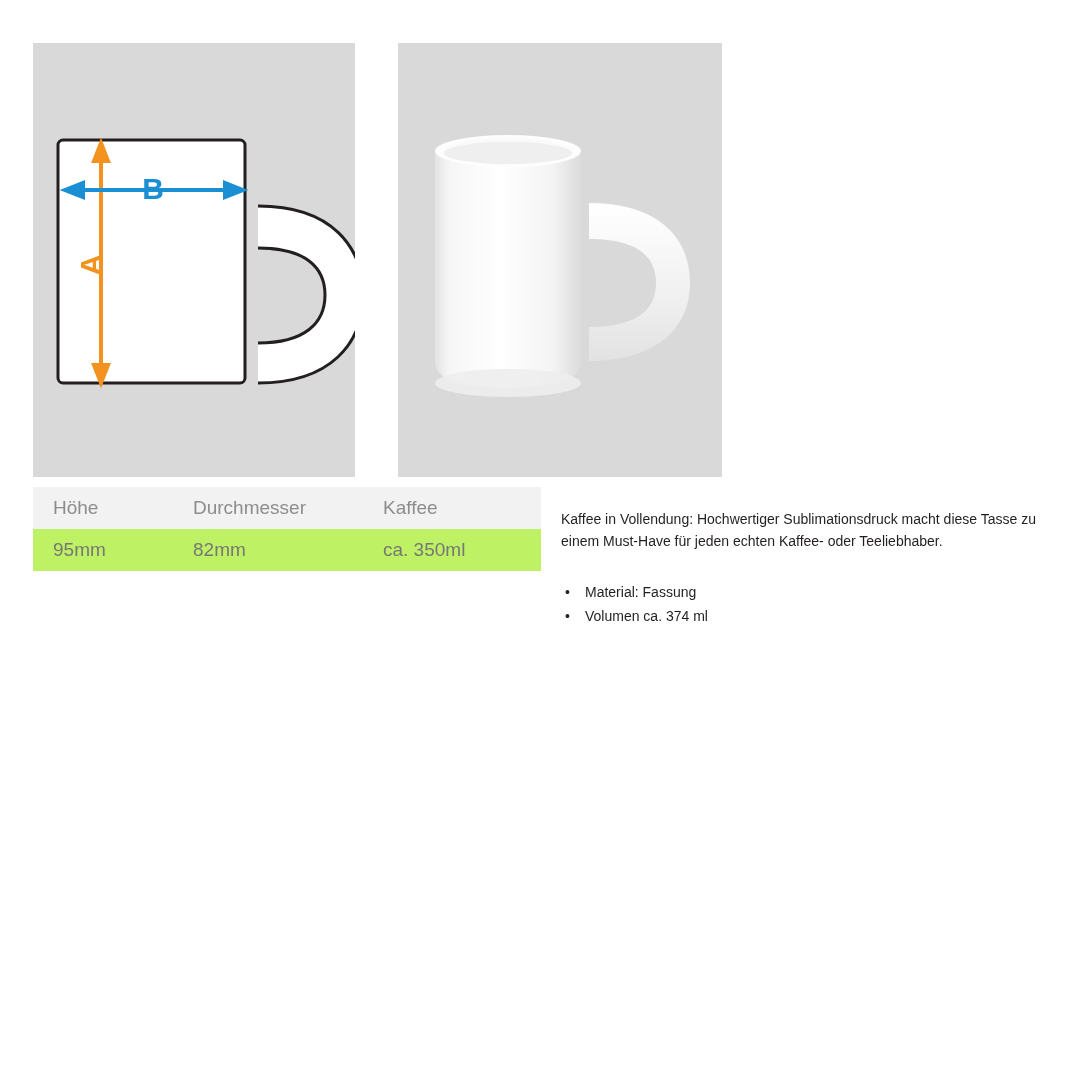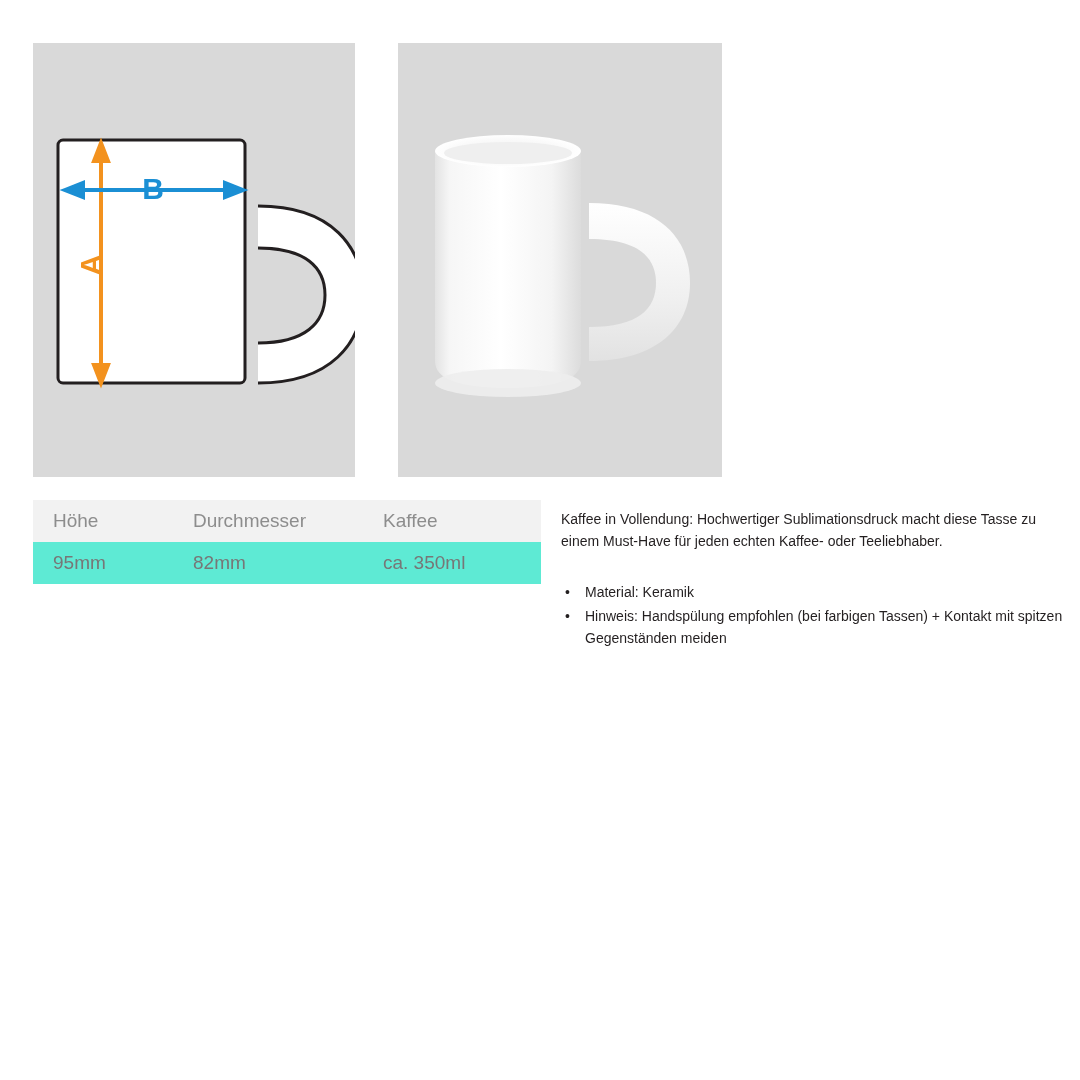--- a/index.html
+++ b/index.html
@@ -38,36 +38,36 @@
   .diagram-svg, .photo-svg {
     display: block;
     width: 100%;
     height: 100%;
   }
 
   
   #spec-table {
     position: absolute;
     left: 33px;
-    top: 500px;
+    top: 487px;
     width: 508px;
     border-collapse: collapse;
     font-size: 19px;
   }
   #spec-table th, #spec-table td {
     text-align: left;
     font-weight: normal;
     padding: 10px 0 10px 20px;
   }
   #spec-table thead tr {
     background: #f2f2f2;
     color: #8d8d8d;
   }
   #spec-table tbody tr {
-    background: #5eead4;
+    background: #bef264;
     color: #777777;
   }
   #spec-table col.c1 { width: 140px; }
   #spec-table col.c2 { width: 190px; }
   #spec-table col.c3 { width: 178px; }
 
   
   #description {
     position: absolute;
     left: 561px;
@@ -178,16 +178,16 @@
       <td>95mm</td>
       <td>82mm</td>
       <td>ca. 350ml</td>
     </tr>
   </tbody>
 </table>
 
 <div id="description">
   <p>Kaffee in Vollendung: Hochwertiger Sublimationsdruck macht diese Tasse zu einem Must-Have für jeden echten Kaffee- oder Teeliebhaber.</p>
   <ul id="feature-list">
-    <li>Material:  Keramik</li>
-    <li>Hinweis: Handspülung empfohlen (bei farbigen Tassen) + Kontakt mit spitzen Gegenständen meiden</li>
+    <li>Material:  Fassung</li>
+    <li>Volumen ca. 374 ml</li>
   </ul>
 </div>
 
 </body></html>

